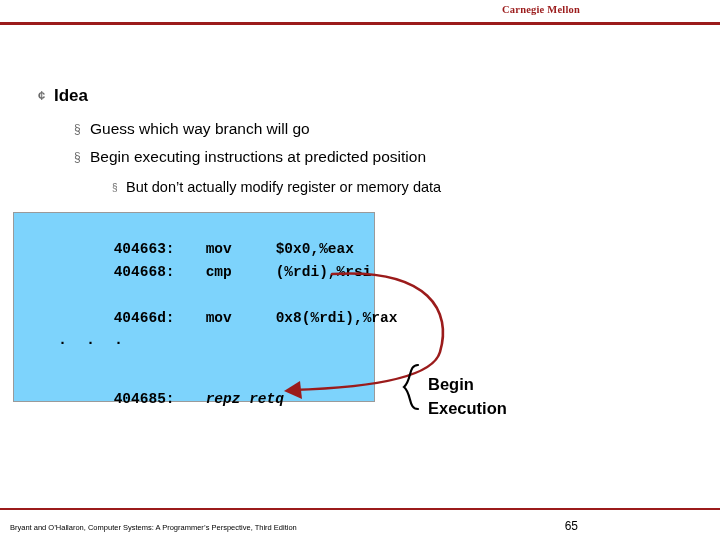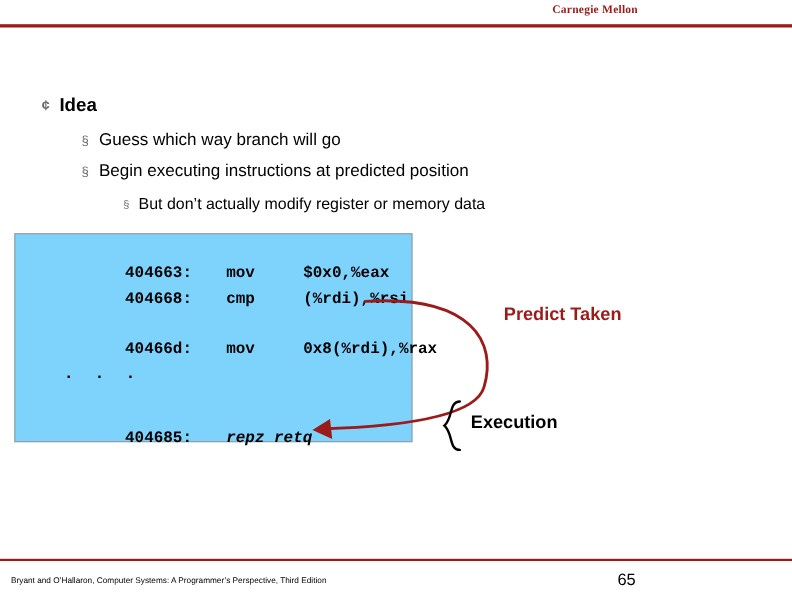--- a/index.html
+++ b/index.html
@@ -182,21 +182,21 @@
     left: 10px;
     top: 523px;
     font-size: 7.5px;
     color: #000;
     font-family: "Liberation Sans", sans-serif;
   }
   .page-num {
     position: absolute;
     right: 10px;
     top: 519px;
-    font-size: 15px;
+    font-size: 12px;
     color: #000;
   }
 </style>
 </head>
 <body>
 
 <div class="slide">
 
   <div class="top-rule"></div>
   <div class="brand">Carnegie Mellon</div>
@@ -236,23 +236,23 @@
 
       <div class="dots">. . .</div>
 
       <div class="code-row" style="top:162px;">
         <span class="c-addr">404685:</span><span class="c-op italic" style="width:auto;">repz retq</span>
       </div>
 
     </div>
   </div>
 
-  <div class="predict-taken">Predict Taken</div>
 
   <div class="begin-exec">
+    <div>Begin</div>
     <div>Execution</div>
   </div>
 
   <svg class="overlay" width="720" height="540" viewBox="0 0 720 540">
 
     <path d="M 332 274 C 430 268 452 312 440 352 C 432 380 360 388 292 390" fill="none" stroke="#9b1b1b" stroke-width="2.6" stroke-linecap="round"></path>
     <path d="M 300 381 L 284 391 L 302 399 Z" fill="#9b1b1b"></path>
 
     <path d="M 418 365 C 408 365 412 380 404 387 C 412 394 408 409 418 409" fill="none" stroke="#000000" stroke-width="2.2" stroke-linecap="round"></path>
   </svg>

